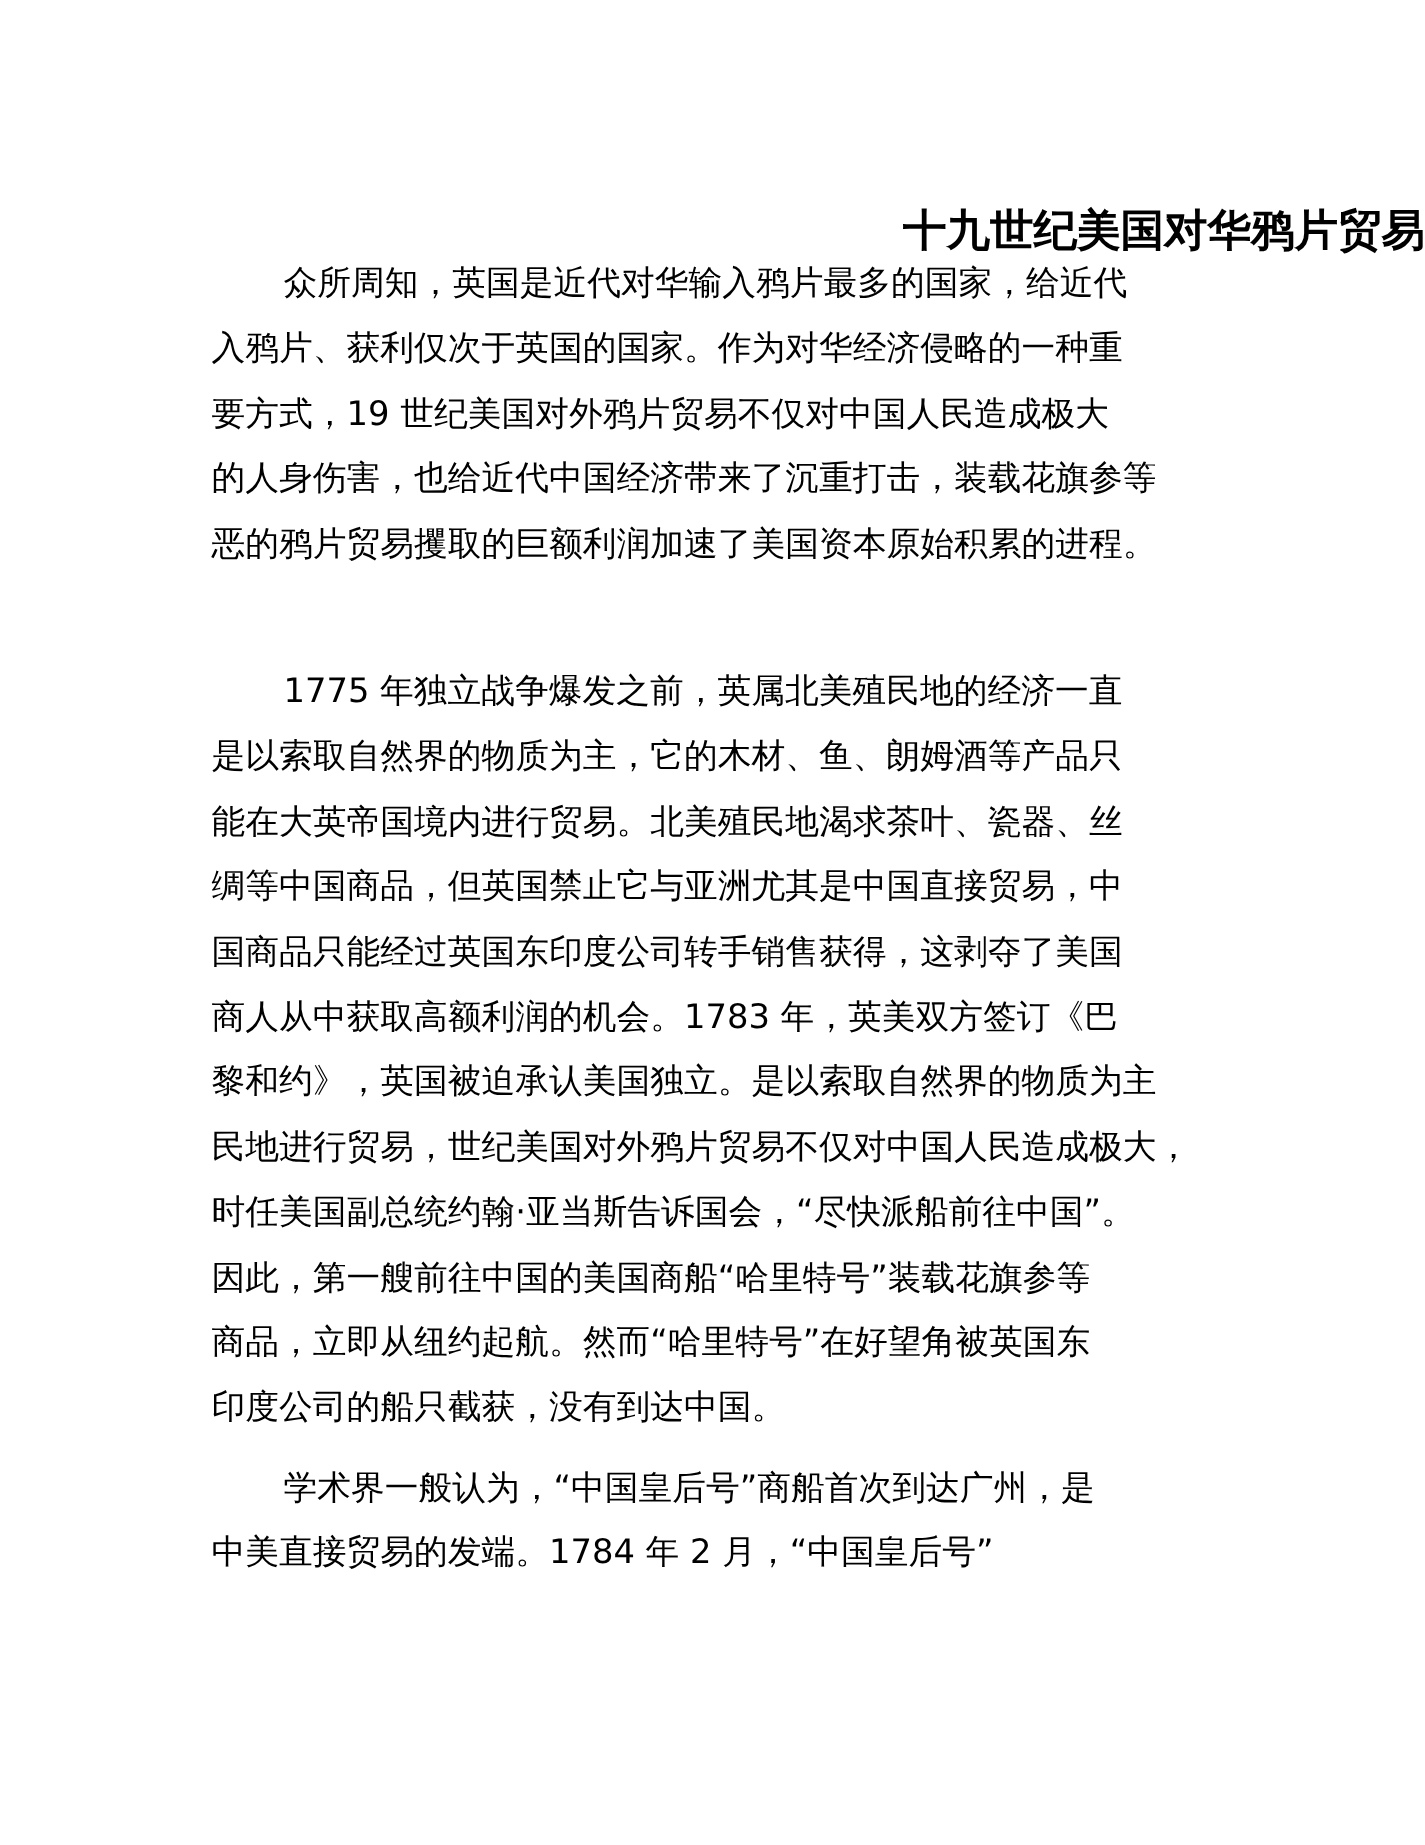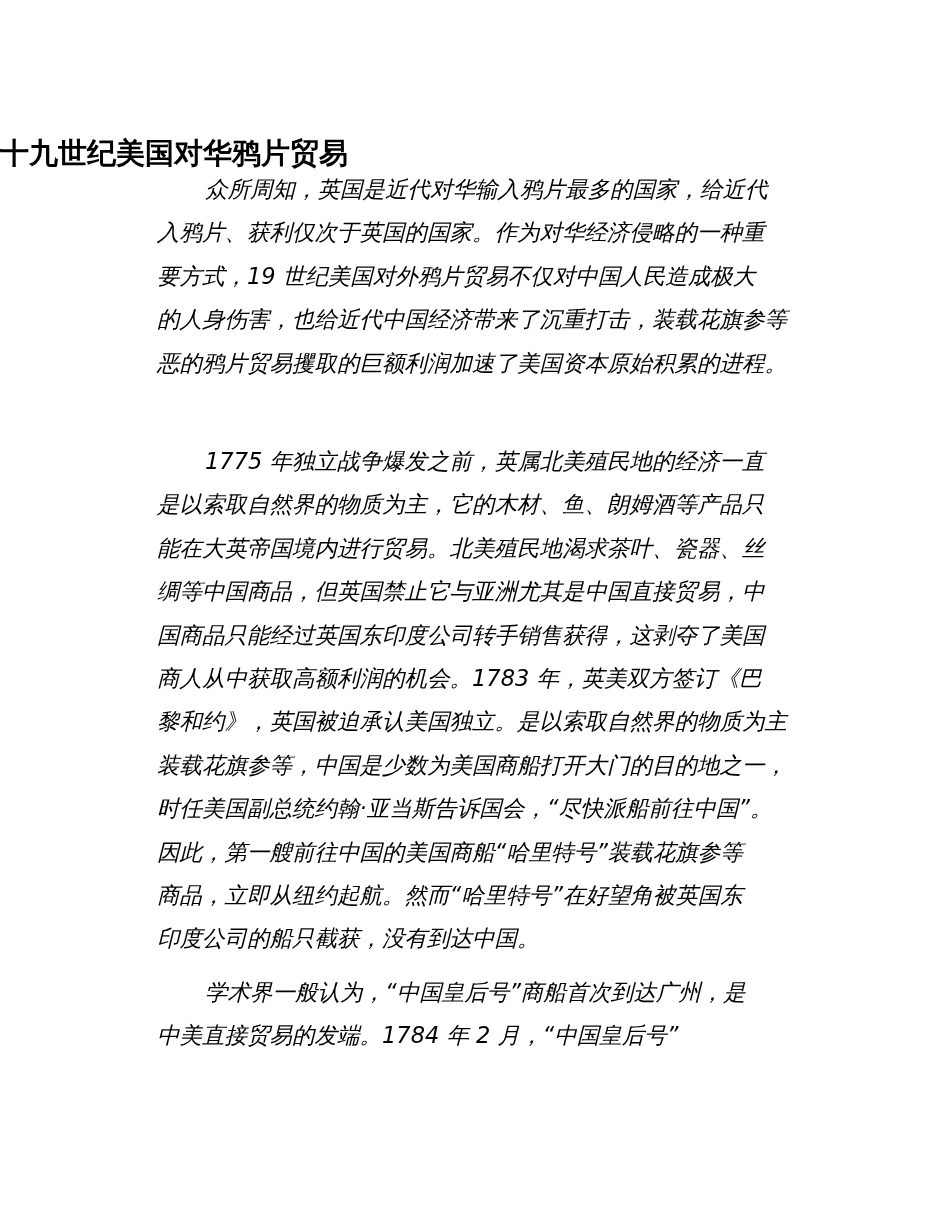--- a/index.html
+++ b/index.html
@@ -21,34 +21,33 @@
       top: 0;
       width: 950px;
       height: 1230px;
       background: #ffffff;
     }
     .title {
       position: absolute;
       left: 0;
       top: 114px;
       width: 950px;
-      text-align: left;
+      text-align: right;
       font-size: 29px;
       line-height: 40px;
       letter-spacing: 0px;
       white-space: nowrap;
     }
     .para {
       position: absolute;
-      left: 157px;
+      left: 141px;
       width: 700px;
       font-size: 22.5px;
       line-height: 43.4px;
       white-space: nowrap;
-      font-style: italic;
     }
     .line {
       display: block;
       height: 43.4px;
     }
     .line.indent {
       padding-left: 48px;
     }
     #para-1 { top: 168px; }
     #para-2 { top: 440px; }
@@ -70,21 +69,21 @@
   </div>
 
   <div class="para" id="para-2">
     <span class="line indent">1775 年独立战争爆发之前，英属北美殖民地的经济一直</span>
     <span class="line">是以索取自然界的物质为主，它的木材、鱼、朗姆酒等产品只</span>
     <span class="line">能在大英帝国境内进行贸易。北美殖民地渴求茶叶、瓷器、丝</span>
     <span class="line">绸等中国商品，但英国禁止它与亚洲尤其是中国直接贸易，中</span>
     <span class="line">国商品只能经过英国东印度公司转手销售获得，这剥夺了美国</span>
     <span class="line">商人从中获取高额利润的机会。1783 年，英美双方签订《巴</span>
     <span class="line">黎和约》，英国被迫承认美国独立。是以索取自然界的物质为主</span>
-    <span class="line">装载花旗参等，中国是少数为美国商船打开大门的目的地之一，</span>
+    <span class="line">民地进行贸易，世纪美国对外鸦片贸易不仅对中国人民造成极大，</span>
     <span class="line">时任美国副总统约翰·亚当斯告诉国会，“尽快派船前往中国”。</span>
     <span class="line">因此，第一艘前往中国的美国商船“哈里特号”装载花旗参等</span>
     <span class="line">商品，立即从纽约起航。然而“哈里特号”在好望角被英国东</span>
     <span class="line">印度公司的船只截获，没有到达中国。</span>
   </div>
 
   <div class="para" id="para-3">
     <span class="line indent">学术界一般认为，“中国皇后号”商船首次到达广州，是</span>
     <span class="line">中美直接贸易的发端。1784 年 2 月，“中国皇后号”</span>
   </div>

